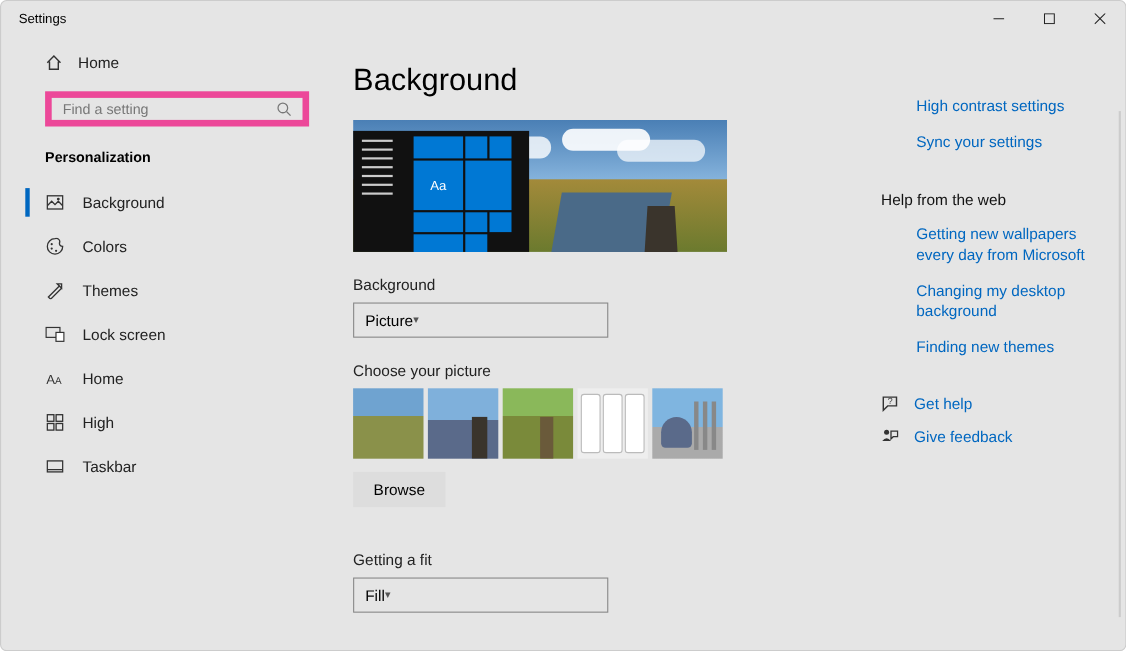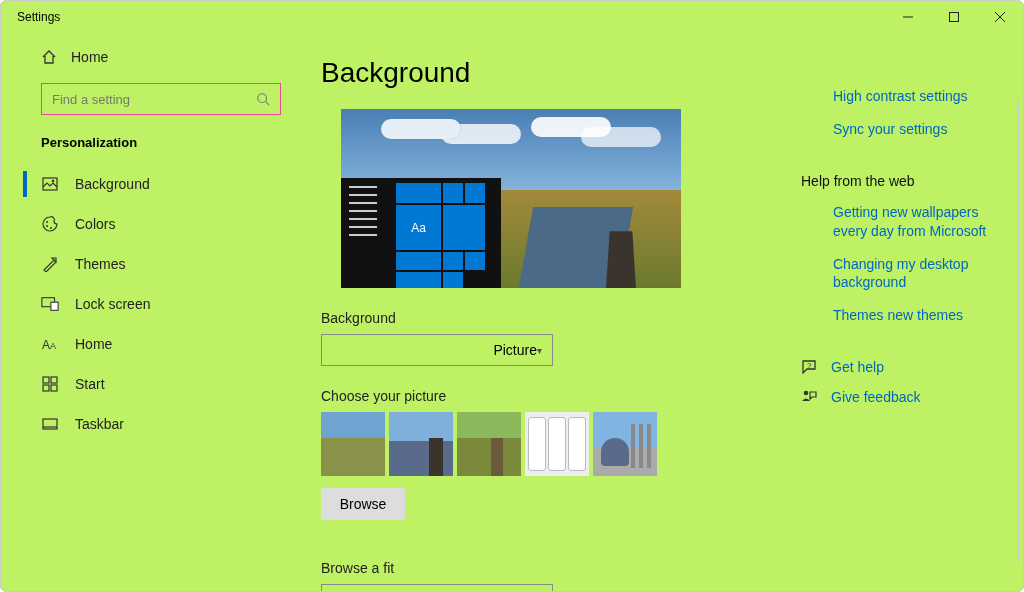--- a/index.html
+++ b/index.html
@@ -1,51 +1,51 @@
 <!DOCTYPE html>
 <html><head>
 <meta charset="utf-8">
 <style>
   * { box-sizing: border-box; margin: 0; padding: 0; font-family: "Segoe UI", Arial, sans-serif; }
   body { background: #fff; width: 1024px; height: 592px; overflow: hidden; }
-  .window { width: 1024px; height: 592px; border: 1px solid #ccc; border-radius: 6px; background: #bef264; position: relative; display: flex; flex-direction: column; }
+  .window { width: 1024px; height: 592px; border: 1px solid #ccc; border-radius: 6px; background: #e5e5e5; position: relative; display: flex; flex-direction: column; }
   .titlebar { height: 32px; display: flex; align-items: center; justify-content: space-between; padding-left: 16px; }
   .title-text { font-size: 12px; color: #000; }
   .win-controls { display: flex; }
   .wc { width: 46px; height: 32px; display: flex; align-items: center; justify-content: center; font-size: 11px; color: #222; cursor: default; }
   .wc svg { width: 10px; height: 10px; }
   .body { flex: 1; display: flex; overflow: hidden; }
   .sidebar { width: 300px; padding: 8px 0 0 0; border-right: none; }
   .home { display: flex; align-items: center; padding: 8px 20px 8px 40px; font-size: 14px; color: #222; gap: 14px; cursor: default; }
-  .searchbox { margin: 10px 20px 14px 40px; border: 1px solid #ec4899; height: 32px; display: flex; align-items: center; padding: 0 10px; font-size: 13px; color: #777; justify-content: space-between; }
+  .searchbox { margin: 10px 20px 14px 40px; border: 6px solid #ec4899; height: 32px; display: flex; align-items: center; padding: 0 10px; font-size: 13px; color: #777; justify-content: space-between; }
   .section-label { font-size: 13px; font-weight: 600; padding: 6px 20px 14px 40px; }
   .nav { display: flex; flex-direction: column; }
   .nav-item { display: flex; align-items: center; height: 40px; padding-left: 40px; gap: 16px; font-size: 14px; color: #222; cursor: default; position: relative; }
   .nav-item.selected::before { content: ""; position: absolute; left: 22px; top: 7px; bottom: 7px; width: 4px; background: #0067c0; }
   .nav-item .icon { width: 18px; display: flex; justify-content: center; }
   .content { flex: 1; padding: 24px 24px 0 20px; display: flex; gap: 40px; overflow: hidden; }
   .main-col { flex: 0 0 440px; max-width: 440px; }
   .page-title { font-size: 28px; font-weight: 400; margin-bottom: 20px; }
-  .preview { width: 340px; height: 179px; position: relative; overflow: hidden; margin-bottom: 22px; margin-left: 20px; }
+  .preview { width: 340px; height: 120px; position: relative; overflow: hidden; margin-bottom: 22px; }
   .sky { position:absolute; inset:0; background: linear-gradient(#4a7fb5, #8bb8e0 50%, #cfe5f3 70%); }
   .clouds { position:absolute; top:10px; left:40px; width:80px; height:20px; background:rgba(255,255,255,0.85); border-radius:20px; box-shadow: 60px 5px 0 rgba(255,255,255,0.8), 150px -2px 0 rgba(255,255,255,0.9), 200px 8px 0 rgba(255,255,255,0.7);}
   .land { position:absolute; left:0; right:0; bottom:0; height:55%; background: linear-gradient(#a38a3a, #6b7a2e); }
   .water { position:absolute; right:55px; bottom:0; width:100px; height:45%; background:#4a6a88; transform: skewX(-10deg);}
   .bridge { position:absolute; right:45px; bottom:0; width:30px; height:55%; background:#3a342c; transform: perspective(200px) rotateX(40deg); transform-origin: bottom;}
   .start-overlay { position:absolute; left:0; bottom:0; width:160px; height:110px; background:#111; }
   .so-lines { position:absolute; left:8px; top:8px; display:flex; flex-direction:column; gap:6px;}
   .so-lines span { width:28px; height:2px; background:#ccc; display:block;}
   .so-tiles { position:absolute; left:55px; top:5px; width:100px; height:100px; display:grid; grid-template-columns: 45px 20px 20px; grid-template-rows: 20px 45px 18px 18px; gap:2px;}
   .tile { background:#0078d4; }
   .tA{grid-column:1;grid-row:1;} .tB{grid-column:2;grid-row:1;} .tC{grid-column:3;grid-row:1;}
   .tD{grid-column:1;grid-row:2; display:flex;align-items:center;justify-content:center;color:#fff;font-size:12px;} 
   .tE{grid-column:2/4;grid-row:2;} .tF{grid-column:1;grid-row:3;} .tG{grid-column:2;grid-row:3;} .tH{grid-column:3;grid-row:3;}
   .tI{grid-column:1;grid-row:4;} .tJ{grid-column:2;grid-row:4;}
   .field-label { font-size: 14px; margin-bottom: 8px; color:#222;}
-  .dropdown { width: 232px; height: 32px; border: 1px solid #888; display:flex; align-items:center; justify-content: flex-end; padding: 0 10px; font-size: 14px; margin-bottom: 22px; cursor:default;}
+  .dropdown { width: 232px; height: 32px; border: 1px solid #888; display:flex; align-items:center; justify-content: flex-start; padding: 0 10px; font-size: 14px; margin-bottom: 22px; cursor:default;}
   .chev { font-size: 10px; color:#555;}
   .thumbs { display:flex; gap:4px; margin-bottom: 12px;}
   .thumb { width:64px; height:64px; position:relative; overflow:hidden; cursor:default;}
   .th1 { background: linear-gradient(#6fa3d0 40%, #8a914a 40%);}
   .th2 { background: linear-gradient(#7fb0db 45%, #5a6a8a 45%);}
   .th2::after{content:"";position:absolute;right:10px;bottom:0;width:14px;height:60%;background:#3a342c;}
   .th3 { background: linear-gradient(#8ab85a 40%, #7a8a3a 40%);}
   .th3::after{content:"";position:absolute;right:18px;bottom:0;width:12px;height:60%;background:#6a5a3a;}
   .th4 { background:#eee; display:flex; gap:2px; justify-content:center; align-items:center;}
   .th4 span{width:18px;height:54px;background:#fff;border:1px solid #bbb;border-radius:3px;}
@@ -158,21 +158,21 @@
         </div>
         <div class="nav-item">
           <span class="icon">
               <svg width="16" height="16" viewBox="0 0 16 16">
                 <rect x="1" y="1" width="6" height="6" fill="none" stroke="#333" stroke-width="1.2"></rect>
                 <rect x="9" y="1" width="6" height="6" fill="none" stroke="#333" stroke-width="1.2"></rect>
                 <rect x="1" y="9" width="6" height="6" fill="none" stroke="#333" stroke-width="1.2"></rect>
                 <rect x="9" y="9" width="6" height="6" fill="none" stroke="#333" stroke-width="1.2"></rect>
               </svg>
             </span>
-          <span>Start</span>
+          <span>High</span>
         </div>
         <div class="nav-item">
           <span class="icon">
               <svg width="16" height="16" viewBox="0 0 16 16">
                 <rect x="1" y="3" width="14" height="10" fill="none" stroke="#333" stroke-width="1.2"></rect>
                 <line x1="1" y1="11" x2="15" y2="11" stroke="#333" stroke-width="1.2"></line>
               </svg>
             </span>
           <span>Taskbar</span>
         </div>
@@ -227,35 +227,35 @@
           <div class="thumb th3"></div>
           <div class="thumb th4">
               <span></span>
               <span></span>
               <span></span>
             </div>
           <div class="thumb th5"></div>
         </div>
         <button class="browse">Browse</button>
 
-        <div class="field-label">Browse a fit</div>
+        <div class="field-label">Getting a fit</div>
         <div class="dropdown">
           <span>Fill</span>
           <span class="chev">▾</span>
         </div>
       </div>
 
       <div class="side-col">
         <div class="sc-link">High contrast settings</div>
         <div class="sc-link">Sync your settings</div>
         <div class="sc-gap"></div>
         <div class="sc-head">Help from the web</div>
         <div class="sc-link">Getting new wallpapers every day from Microsoft</div>
         <div class="sc-link">Changing my desktop background</div>
-        <div class="sc-link">Themes new themes</div>
+        <div class="sc-link">Finding new themes</div>
         <div class="sc-gap"></div>
         <div class="help-row">
           <span class="hi">
               <svg width="16" height="16" viewBox="0 0 16 16">
                 <path d="M2 2 H14 V10 H6 L2 14 Z" fill="none" stroke="#333" stroke-width="1.3"></path>
                 <text x="6" y="8.5" font-size="8" fill="#333">?</text>
               </svg>
             </span>
           <span>Get help</span>
         </div>

